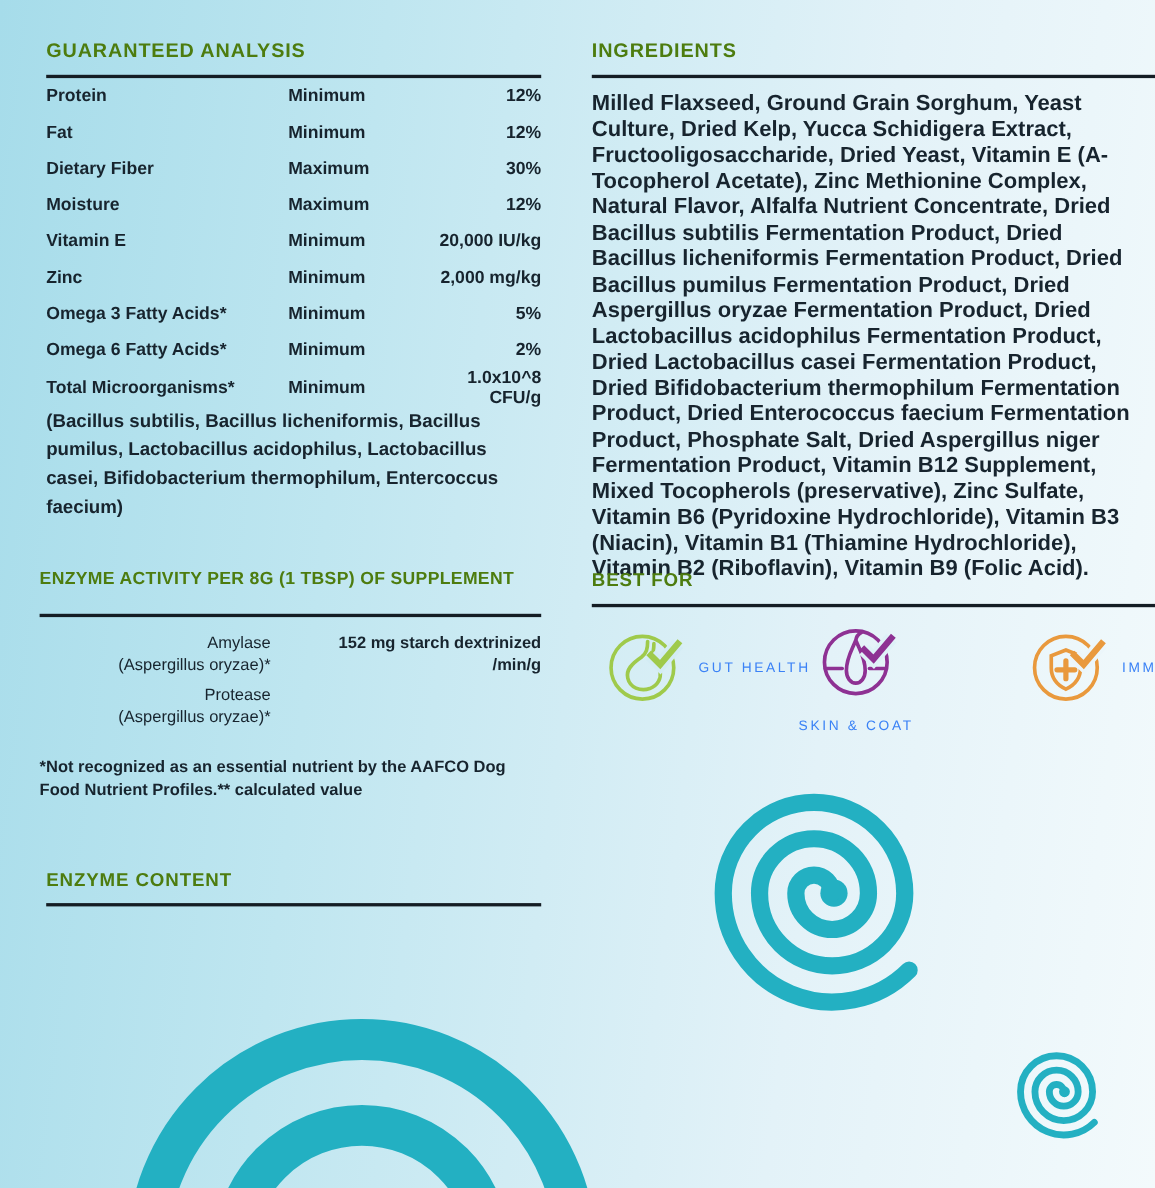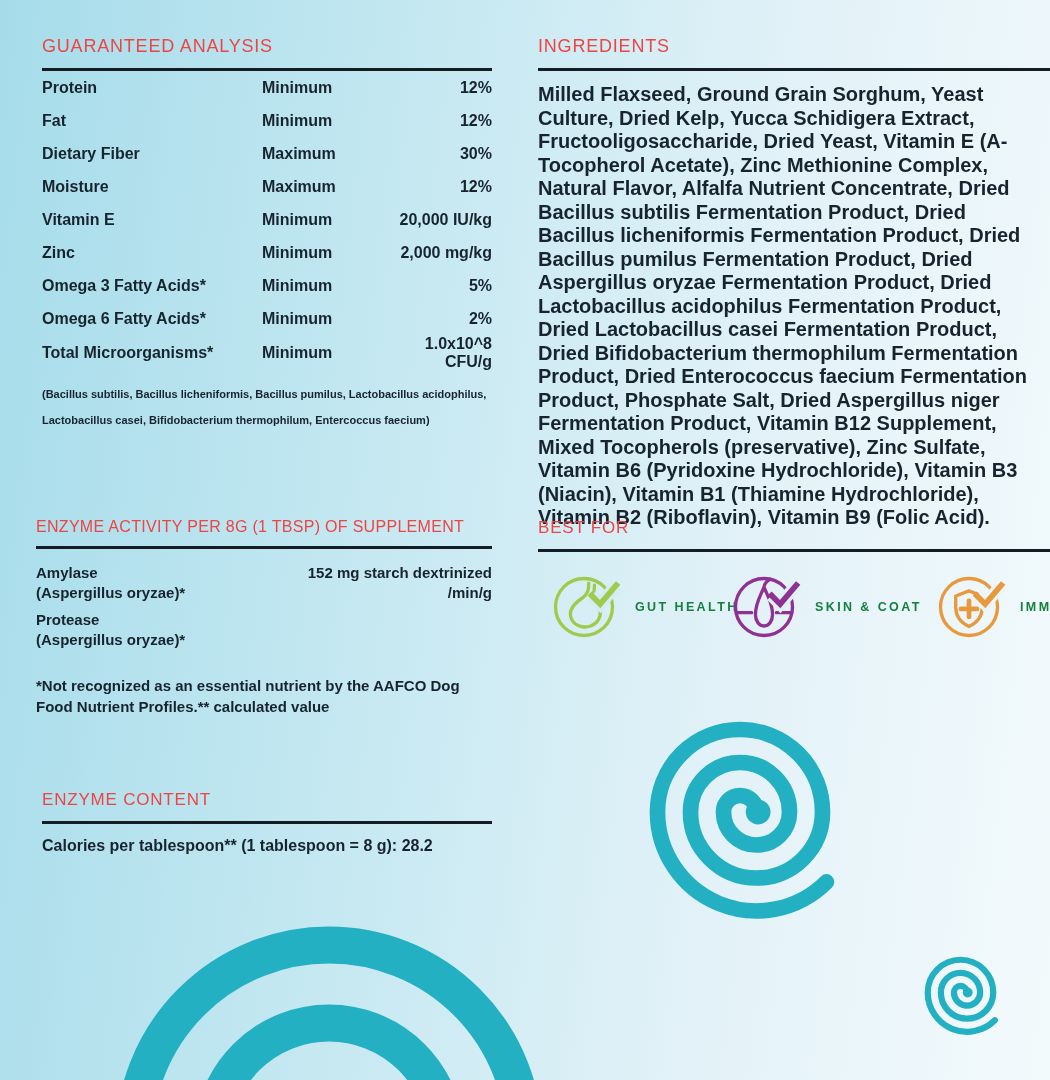--- a/index.html
+++ b/index.html
@@ -4,45 +4,45 @@
 <style>
   html,body{margin:0;padding:0;}
   body{
     width:1050px;height:1080px;position:relative;overflow:hidden;
     background:linear-gradient(97deg,#a6dcea 0%,#bfe6f0 30%,#e3f2f8 70%,#f3fafc 100%);
     font-family:"Liberation Sans",sans-serif;
     color:#17242e;
   }
   .sec{position:absolute;}
   .heading{
-    font-weight:400;color:#ef4444;
+    font-weight:700;color:#4d7c0f;
     border-bottom:3px solid #141d24;
   }
   .h-lg{font-size:18px;letter-spacing:.8px;padding-bottom:11px;}
-  .h-md{font-size:16px;letter-spacing:.3px;padding-bottom:10px;}
+  .h-md{font-size:16px;letter-spacing:.3px;padding-bottom:22px;}
   
   .ga-table{margin-top:0;}
   .ga-row{display:grid;grid-template-columns:220px 115px 1fr;height:33px;align-items:center;}
   .ga-label,.ga-qual{font-size:16px;font-weight:700;}
   .ga-val{font-size:16px;font-weight:700;text-align:right;}
-  .ga-note{margin-top:13px;font-size:11px;font-weight:700;line-height:26px;}
+  .ga-note{margin-top:2px;font-size:17px;font-weight:700;line-height:26px;}
   
   .en-rows{margin-top:14px;display:grid;row-gap:7px;}
   .en-row{display:grid;grid-template-columns:210px 1fr;}
-  .en-name,.en-src{font-size:15px;font-weight:700;line-height:20px;}
+  .en-name,.en-src{font-size:15px;font-weight:400;line-height:20px;text-align:right;}
   .en-val{font-size:15px;font-weight:700;line-height:20px;text-align:right;white-space:pre-line;}
   .footnote{margin-top:26px;font-size:15px;font-weight:700;line-height:20.5px;}
   .cal-text{margin-top:13px;font-size:16px;font-weight:700;}
   
   .ing-text{margin-top:12px;font-size:20px;font-weight:700;line-height:23.5px;padding-right:4px;}
   
   .bf-row{position:relative;height:86px;margin-top:12px;}
   .bf-item{position:absolute;top:0;display:flex;align-items:center;gap:13px;height:86px;}
   .bf-icon{width:76px;height:76px;flex:0 0 auto;}
-  .bf-label{font-size:12.5px;font-weight:700;letter-spacing:2.4px;color:#15803d;white-space:nowrap;}
+  .bf-label{font-size:12.5px;font-weight:400;letter-spacing:2.4px;color:#3b82f6;white-space:nowrap;}
   
   .spiral{position:absolute;}
 </style>
 </head>
 <body>
 
 <div class="spiral" style="left:575px;top:647px;width:330px;height:330px;">
   <svg viewBox="0 0 200 200" width="330" height="330">
     <circle cx="111" cy="100" r="7.5" fill="#23b0c2"></circle>
     <path d="M110 100 A10 10 0 0 0 90 100 A20 20 0 0 0 130 100 A30 30 0 0 0 70 100 A40 40 0 0 0 150 100 A50 50 0 0 0 50 100 A60 60 0 0 0 152.4 142.4" fill="none" stroke-width="9.5" stroke-linecap="round" stroke="#23b0c2"></path>
@@ -131,21 +131,20 @@
         <div class="en-name">Protease</div>
         <div class="en-src">(Aspergillus oryzae)*</div>
       </div>
     </div>
   </div>
   <div class="footnote">*Not recognized as an essential nutrient by the AAFCO Dog Food Nutrient Profiles.** calculated value</div>
 </div>
 
 <div class="sec" style="left:42px;top:790px;width:450px;">
   <div class="heading h-lg" style="font-size:17px;">ENZYME CONTENT</div>
-  <div class="cal-text">Calories per tablespoon** (1 tablespoon = 8 g): 28.2</div>
 </div>
 
 <div class="sec" style="left:538px;top:36px;width:512px;">
   <div class="heading h-lg">INGREDIENTS</div>
   <div class="ing-text">Milled Flaxseed, Ground Grain Sorghum, Yeast Culture, Dried Kelp, Yucca Schidigera Extract, Fructooligosaccharide, Dried Yeast, Vitamin E (A-Tocopherol Acetate), Zinc Methionine Complex, Natural Flavor, Alfalfa Nutrient Concentrate, Dried Bacillus subtilis Fermentation Product, Dried Bacillus licheniformis Fermentation Product, Dried Bacillus pumilus Fermentation Product, Dried Aspergillus oryzae Fermentation Product, Dried Lactobacillus acidophilus Fermentation Product, Dried Lactobacillus casei Fermentation Product, Dried Bifidobacterium thermophilum Fermentation Product, Dried Enterococcus faecium Fermentation Product, Phosphate Salt, Dried Aspergillus niger Fermentation Product, Vitamin B12 Supplement, Mixed Tocopherols (preservative), Zinc Sulfate, Vitamin B6 (Pyridoxine Hydrochloride), Vitamin B3 (Niacin), Vitamin B1 (Thiamine Hydrochloride), Vitamin B2 (Riboflavin), Vitamin B9 (Folic Acid).</div>
 </div>
 
 <div class="sec" style="left:538px;top:518px;width:512px;">
   <div class="heading h-lg" style="font-size:17px;">BEST FOR</div>
   <div class="bf-row">
@@ -156,21 +155,21 @@
           <circle cx="40" cy="40" r="30"></circle>
           <path d="M45 15 C45 22 44 26 39 30 C30 36 24 42 26 50 C28 59 38 63 47 60 C55 57 58 50 57 44"></path>
           <path d="M51 17 C51 22 51 25 48.5 28.5"></path>
         </g>
         <path d="M48 28 L57 37 L74 17" fill="none" stroke="#d3ecf4" stroke-width="13"></path>
         <path d="M48 28 L57 37 L74 17" fill="none" stroke-width="6" stroke-linecap="square" stroke="#9fca4b"></path>
       </svg>
       <span class="bf-label">GUT HEALTH</span>
     </div>
 
-    <div class="bf-item" style="left:188px;">
+    <div class="bf-item" style="left:188px;flex-direction:column;">
       <svg class="bf-icon" viewBox="0 0 80 80">
         <g fill="none" stroke-width="3.5" stroke-linecap="round" stroke="#8e3193">
           <circle cx="40" cy="40" r="30"></circle>
           <path d="M11 46 H27 M53 46 H69"></path>
           <path d="M40 19 C36 29 31 36 31 48 C31 55 35 60 40 60 C45 60 49 55 49 48 C49 36 44 29 40 19 C40.5 15.5 42.5 13 45.5 11.5"></path>
         </g>
         <path d="M48 28 L57 37 L74 17" fill="none" stroke="#def1f7" stroke-width="13"></path>
         <path d="M48 28 L57 37 L74 17" fill="none" stroke-width="6" stroke-linecap="square" stroke="#8e3193"></path>
       </svg>
       <span class="bf-label">SKIN &amp; COAT</span>

